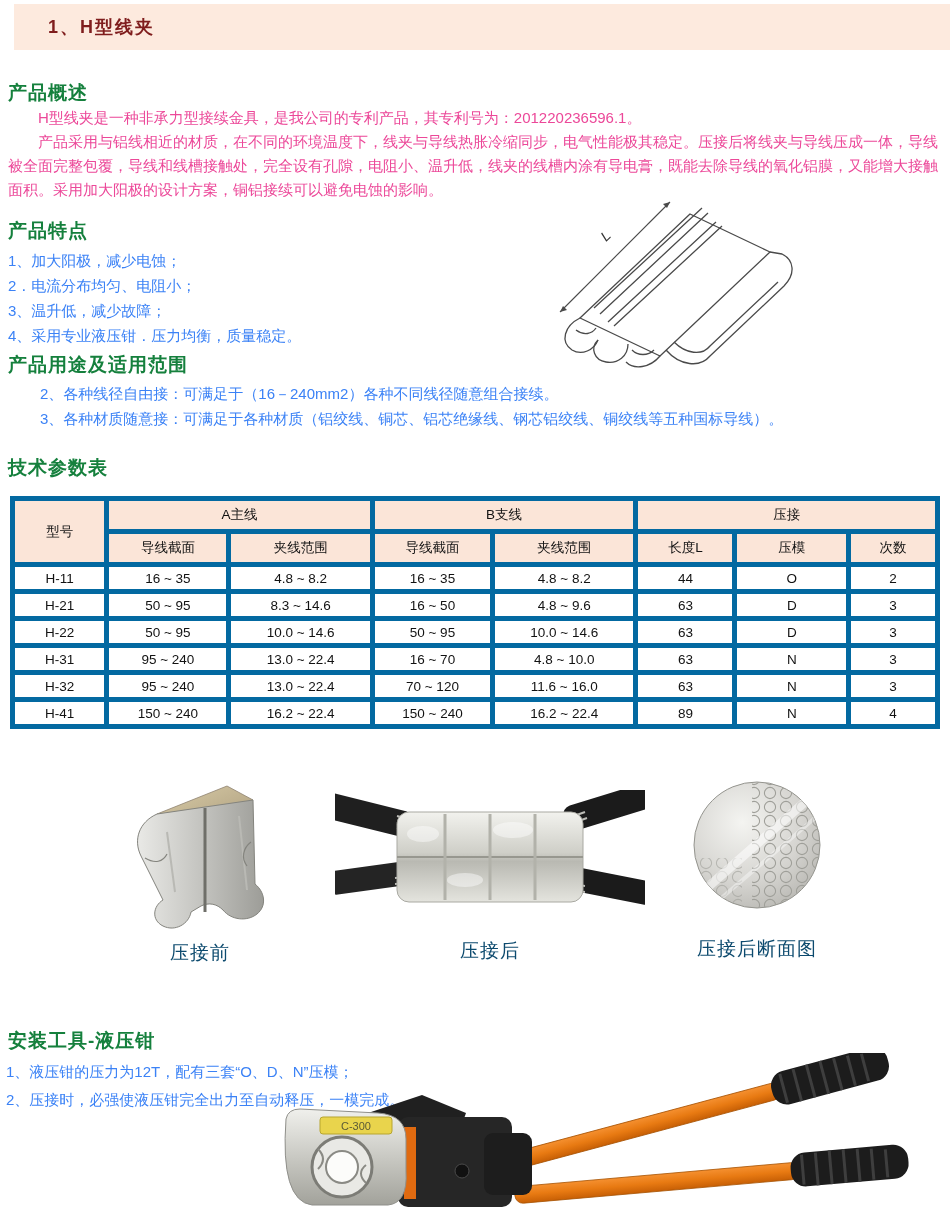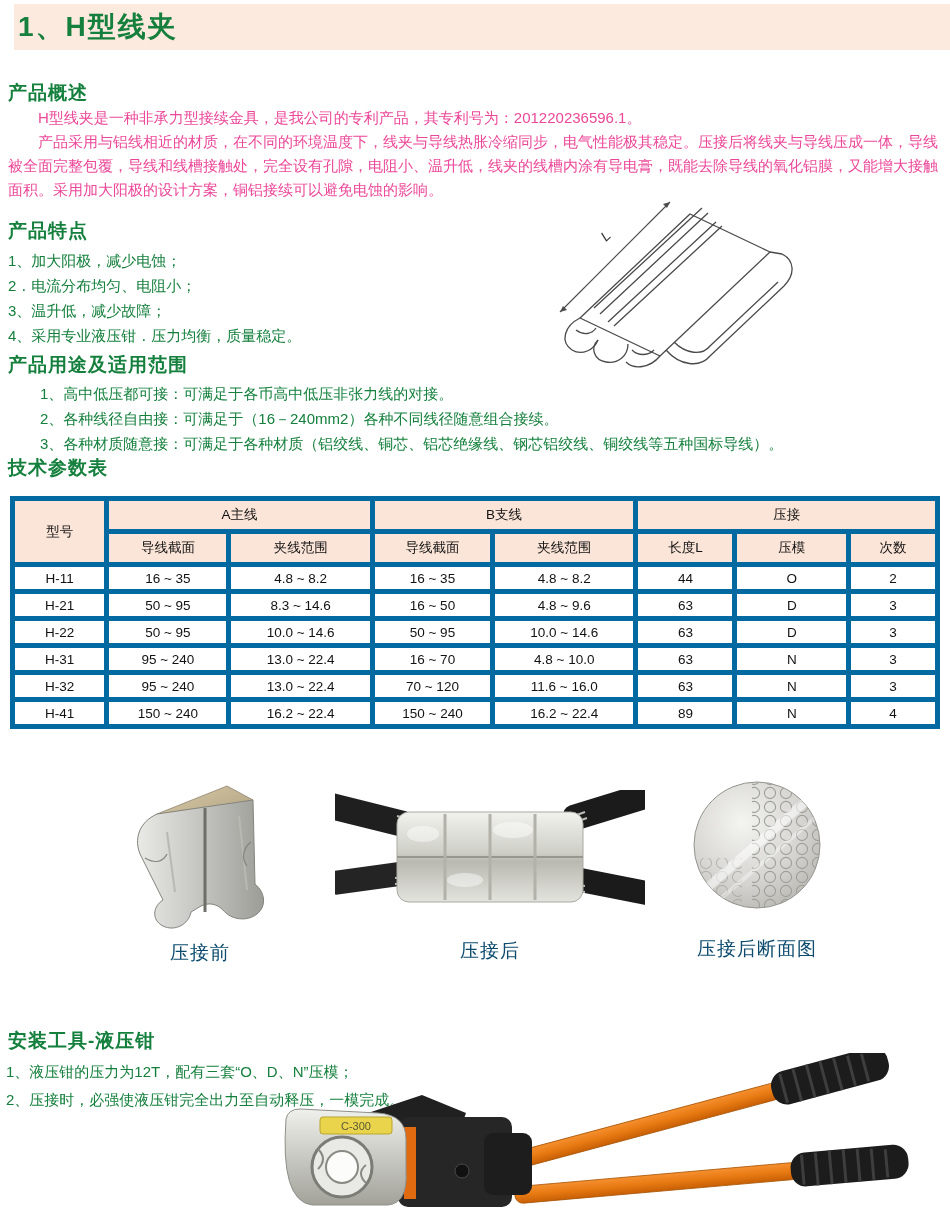--- a/index.html
+++ b/index.html
@@ -2,29 +2,29 @@
 <html><head>
 <meta charset="utf-8">
 <style>
   html,body{margin:0;padding:0;background:#ffffff;}
   #page{position:relative;width:950px;height:1213px;background:#ffffff;overflow:hidden;
         font-family:"Liberation Sans","DejaVu Sans",sans-serif;color:#141414;}
 
   
   .title-band{position:absolute;left:14px;top:4px;width:936px;height:46px;
               background:#fdeade;display:flex;align-items:center;}
-  .title-band .t{font-size:28px;font-weight:700;color:#15803d;padding-left:4px;letter-spacing:2px;}
+  .title-band .t{font-size:18px;font-weight:700;color:#7f1d1d;padding-left:34px;letter-spacing:2px;}
 
   
   .h2{position:absolute;font-size:19px;font-weight:700;color:#15803d;letter-spacing:1px;}
 
   
   .paras{position:absolute;left:8px;top:106px;width:936px;font-size:15px;line-height:24px;color:#ec4899;}
   .paras p{margin:0;text-indent:2em;}
-  .list{position:absolute;font-size:15px;color:#15803d;}
+  .list{position:absolute;font-size:15px;color:#3b82f6;}
   .list div{line-height:25px;}
 
   
   table.spec{position:absolute;left:10px;top:496px;width:930px;border-collapse:collapse;
              font-size:13.5px;color:#121212;table-layout:fixed;}
   table.spec th,table.spec td{border:5px solid #0369a1;text-align:center;padding:0;}
   table.spec{border:2px solid #3c3c3c;}
   table.spec th{background:#fbe5d8;font-weight:400;height:28px;}
   table.spec td{height:22px;background:#ffffff;}
 
@@ -79,21 +79,20 @@
         <path d="M126,152 C138,164 154,166 162,156 L230,92"></path>
 
         <path d="M28,140 C36,146 44,144 48,138 M84,160 C90,166 100,166 106,160"></path>
       </g>
       <text x="58" y="52" font-size="14" font-style="italic" fill="#333" transform="rotate(-43 58 52)">L</text>
     </svg>
   </div>
 
   <div class="h2" style="left:8px;top:352px;">产品用途及适用范围</div>
   <div class="list" style="left:40px;top:381px;">
-    <div>1、高中低压都可接：可满足于各币高中低压非张力线的对接。</div>
     <div>2、各种线径自由接：可满足于（16－240mm2）各种不同线径随意组合接续。</div>
     <div>3、各种材质随意接：可满足于各种材质（铝绞线、铜芯、铝芯绝缘线、钢芯铝绞线、铜绞线等五种国标导线）。</div>
   </div>
 
   <div class="h2" style="left:8px;top:455px;">技术参数表</div>
   <table class="spec">
     <colgroup>
       <col style="width:10.2%">
         <col style="width:13.2%">
         <col style="width:15.5%">

